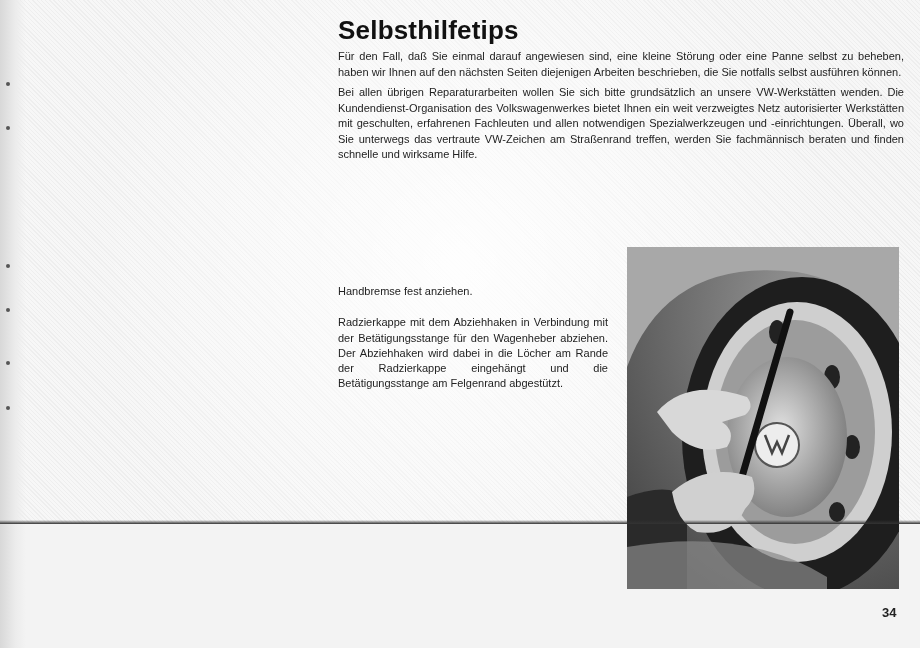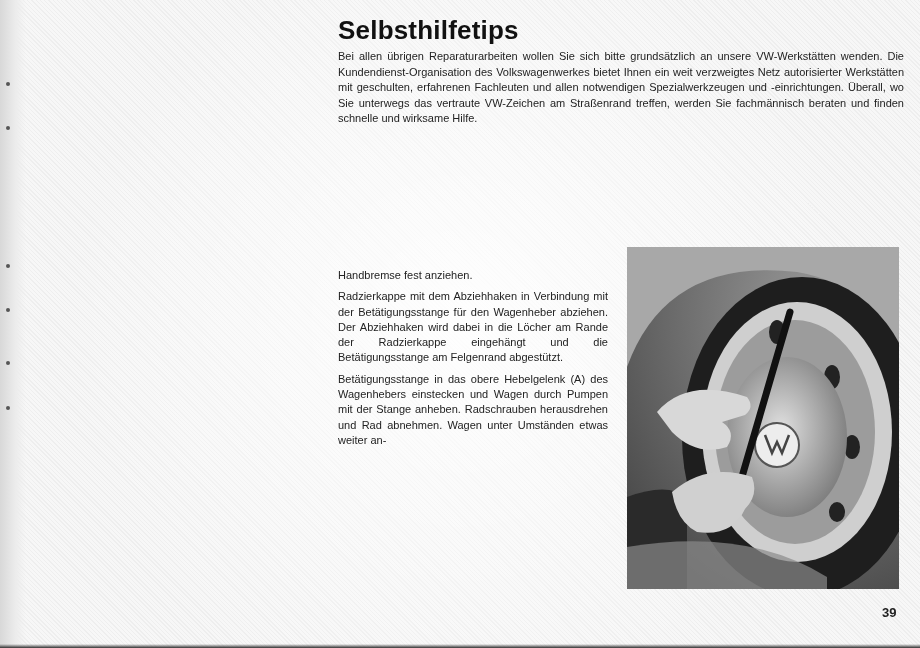--- a/index.html
+++ b/index.html
@@ -3,21 +3,21 @@
 <meta charset="utf-8">
 <style>
   html, body { margin: 0; padding: 0; }
   body {
     width: 920px; height: 648px; overflow: hidden; position: relative;
     background: #f3f3f3;
     font-family: "Liberation Sans", sans-serif;
     color: #1a1a1a;
   }
   .page {
-    position: absolute; left: 0; top: 0; width: 920px; height: 648px;
+    position: absolute; left: 0; top: 0; width: 920px; height: 524px;
     background:
       radial-gradient(circle at 50% 50%, rgba(255,255,255,0.9) 0%, rgba(255,255,255,0) 70%),
       repeating-linear-gradient(45deg, #eeeeee 0 1px, #f7f7f7 1px 3px);
   }
   .binding-edge {
     position: absolute; left: 0; top: 0; width: 26px; height: 648px;
     background: linear-gradient(to right, #d8d8d8, #ececec 60%, rgba(240,240,240,0));
   }
   .punch-mark {
     position: absolute; width: 4px; height: 4px; border-radius: 50%;
@@ -39,21 +39,21 @@
   }
   .intro p { margin: 0 0 5px 0; }
   .section-title {
     position: absolute; left: 338px; top: 238px;
     font-size: 20px; font-weight: bold; margin: 0; color: #111;
   }
   .steps {
     position: absolute; left: 338px; top: 268px; width: 270px;
     font-size: 11px; line-height: 15.3px; text-align: justify; color: #222;
   }
-  .steps p { margin: 0 0 6px 0; hyphens: manual; }
+  .steps p { margin: 16px 0 6px 0; hyphens: manual; }
   .photo {
     position: absolute; left: 627px; top: 247px; width: 272px; height: 342px;
     background: #5a5a5a; overflow: hidden;
   }
   .photo svg { display: block; }
   .page-number {
     position: absolute; left: 882px; top: 605px;
     font-size: 13px; font-weight: bold; color: #222;
   }
 </style>
@@ -65,28 +65,28 @@
   <div class="punch-mark" style="top:82px"></div>
   <div class="punch-mark" style="top:126px"></div>
   <div class="punch-mark" style="top:264px"></div>
   <div class="punch-mark" style="top:308px"></div>
   <div class="punch-mark" style="top:361px"></div>
   <div class="punch-mark" style="top:406px"></div>
 
   <h1 class="title">Selbsthilfetips</h1>
 
   <div class="intro">
+    <p>Für den Fall, daß Sie einmal darauf angewiesen sind, eine kleine Störung oder eine Panne selbst zu beheben, haben wir Ihnen auf den nächsten Seiten diejenigen Arbeiten beschrieben, die Sie notfalls selbst ausführen können.</p>
     <p>Bei allen übrigen Reparaturarbeiten wollen Sie sich bitte grundsätzlich an unsere VW-Werkstätten wenden. Die Kundendienst-Organisation des Volkswagenwerkes bietet Ihnen ein weit verzweigtes Netz autorisierter Werkstätten mit geschulten, erfahrenen Fachleuten und allen notwendigen Spezialwerkzeugen und -einrichtungen. Überall, wo Sie unterwegs das vertraute VW-Zeichen am Straßenrand treffen, werden Sie fachmännisch beraten und finden schnelle und wirksame Hilfe.</p>
   </div>
 
 
   <div class="steps">
     <p>Handbremse fest anziehen.</p>
     <p>Radzierkappe mit dem Abziehhaken in Ver­bindung mit der Betätigungsstange für den Wagenheber abziehen. Der Abziehhaken wird dabei in die Löcher am Rande der Radzier­kappe eingehängt und die Betätigungsstange am Felgenrand abgestützt.</p>
-    <p>Betätigungsstange in das obere Hebelgelenk (A) des Wagenhebers einstecken und Wagen durch Pumpen mit der Stange anheben. Rad­schrauben herausdrehen und Rad abnehmen. Wagen unter Umständen etwas weiter an-</p>
   </div>
 
   <div class="photo" title="Hands using a hook and jack rod to remove a VW hubcap from a wheel">
     <svg width="272" height="342" viewBox="0 0 272 342">
       <defs>
         <radialGradient id="bgGrad" cx="70%" cy="20%" r="90%">
           <stop offset="0%" stop-color="#9a9a9a"></stop>
           <stop offset="100%" stop-color="#4a4a4a"></stop>
         </radialGradient>
         <radialGradient id="capGrad" cx="45%" cy="45%" r="60%">
@@ -117,15 +117,15 @@
 
       <path d="M30 165 Q60 130 120 150 Q128 160 118 168 L95 175 Q110 185 100 200 Q70 210 45 185 Z" fill="#d8d8d8"></path>
 
       <path d="M0 250 Q40 235 60 250 L60 342 L0 342 Z" fill="#2a2a2a"></path>
       <path d="M45 245 Q80 215 125 230 Q132 248 118 262 Q105 290 70 285 Q50 275 45 245 Z" fill="#d0d0d0"></path>
 
       <path d="M0 300 Q120 280 200 330 L200 342 L0 342 Z" fill="#8a8a8a" opacity="0.7"></path>
     </svg>
   </div>
 
-  <div class="page-number">39</div>
+  <div class="page-number">34</div>
   <div class="bottom-shadow"></div>
 </div>
 
 </body></html>

